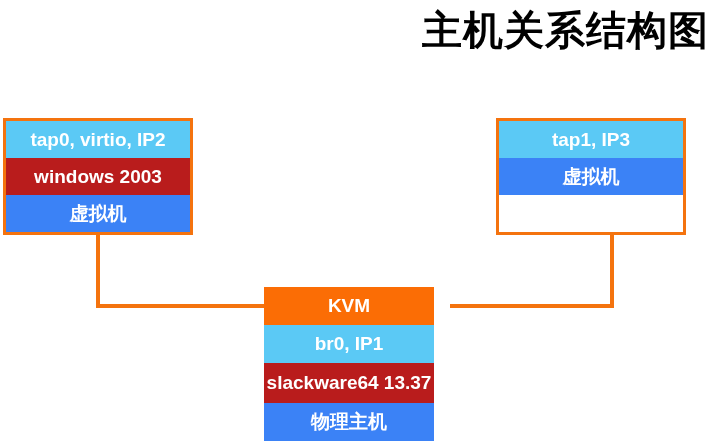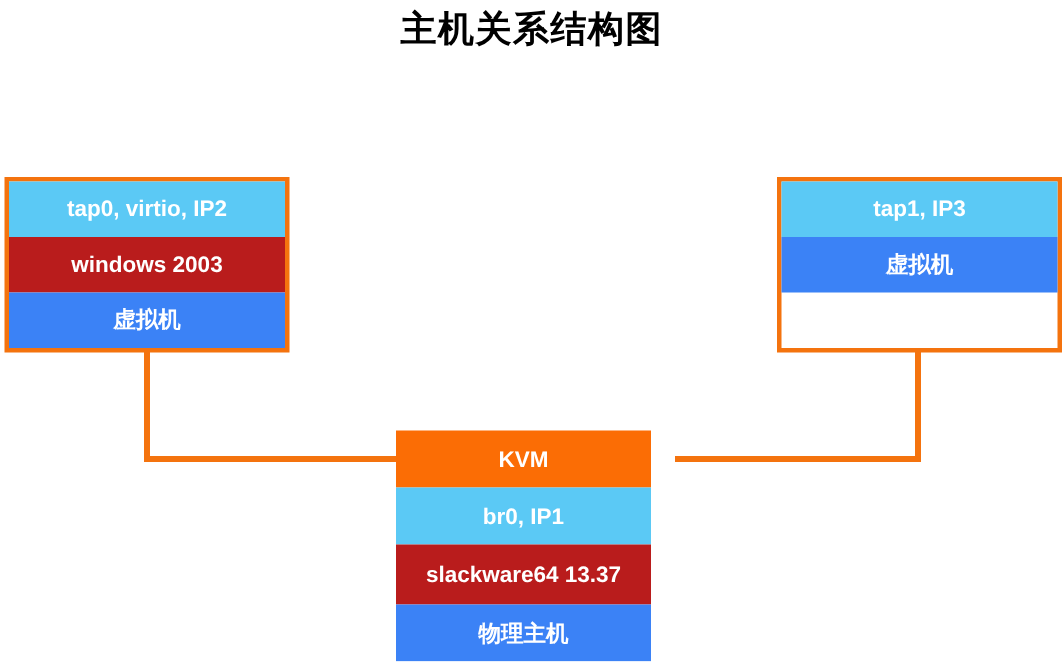--- a/index.html
+++ b/index.html
@@ -14,52 +14,52 @@
     height: 441px;
     background: #ffffff;
     overflow: hidden;
   }
   .title {
     position: absolute;
     top: 3px;
     left: 0;
     width: 709px;
     margin: 0;
-    text-align: center;
-    font-size: 24px;
+    text-align: right;
+    font-size: 40px;
     font-weight: bold;
     color: #000000;
     letter-spacing: 1px;
   }
   .node {
     position: absolute;
     box-sizing: border-box;
     display: flex;
     flex-direction: column;
   }
   .vm-node {
     width: 190px;
     height: 117px;
     top: 118px;
     border: 3px solid #F4730E;
   }
   .vm-left  { left: 3px; }
-  .vm-right { left: 518px; }
+  .vm-right { left: 496px; }
   .host-node {
     left: 264px;
     top: 287px;
     width: 170px;
     height: 154px;
   }
   .row {
     display: flex;
     align-items: center;
     justify-content: center;
     color: #ffffff;
-    font-size: 15px;
+    font-size: 19px;
     font-weight: 600;
     white-space: nowrap;
     overflow: hidden;
   }
   .vm-node .row { height: 37px; }
   .host-node .row-0 { height: 38px; font-weight: bold; }
   .host-node .row-1 { height: 38px; }
   .host-node .row-2 { height: 40px; }
   .host-node .row-3 { flex: 1; }
   .bg-light { background: #5BC9F5; }

